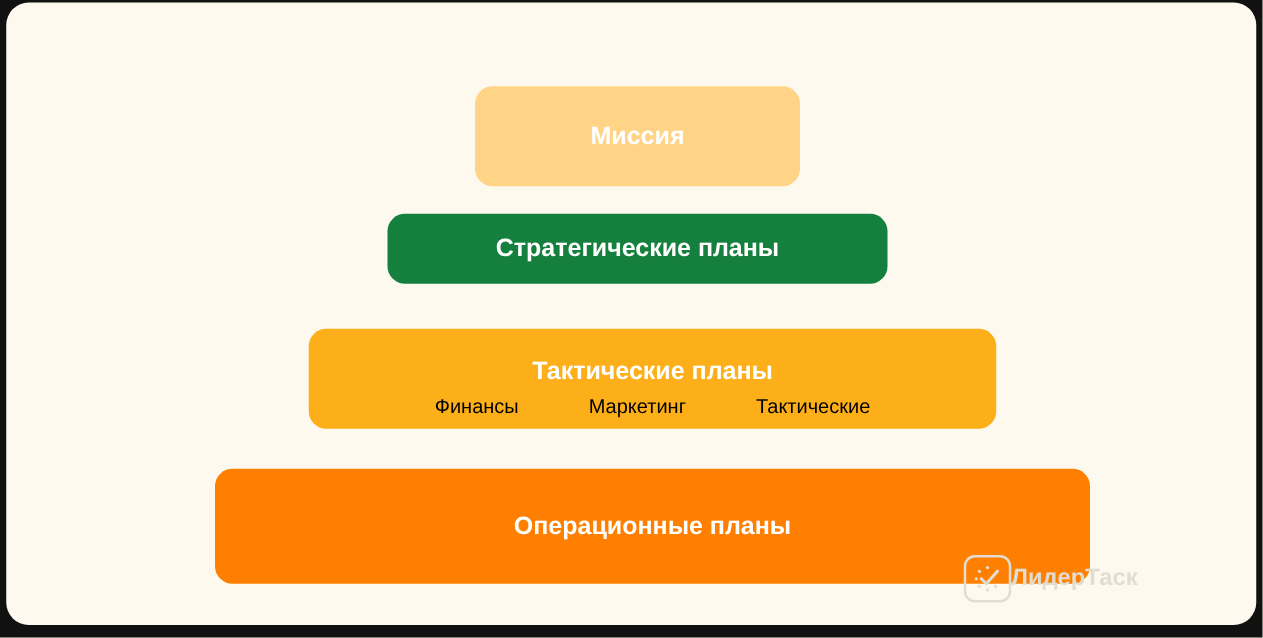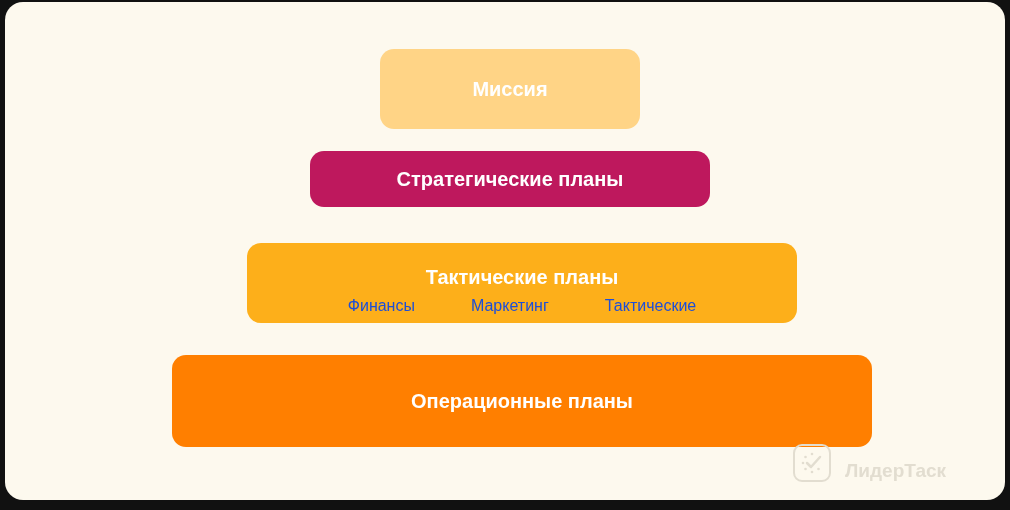--- a/index.html
+++ b/index.html
@@ -1,28 +1,28 @@
 <!DOCTYPE html>
 <html><head>
 <meta charset="utf-8">
 <style>
   html, body { margin:0; padding:0; }
   body { width:1010px; height:510px; background:#111; position:relative; overflow:hidden;
          font-family:"Liberation Sans", sans-serif; }
   .card { position:absolute; left:5px; top:2px; width:1000px; height:498px; background:#fdf9ee;
           border-radius:18px; }
   .tier { position:absolute; border-radius:14px; color:#fff; display:flex; flex-direction:column;
-          align-items:center; justify-content:center; font-weight:bold; font-size:20px; }
+          align-items:center; justify-content:center; font-weight:bold; font-size:20px;margin-top:20px; }
   .t1 { left:375px; top:47px; width:260px; height:80px; background:#ffd486; }
-  .t2 { left:305px; top:149px; width:400px; height:56px; background:#be185d; }
+  .t2 { left:305px; top:149px; width:400px; height:56px; background:#15803d; }
   .t3 { left:242px; top:241px; width:550px; height:80px; background:#fdaf1a; justify-content:center; }
   .t4 { left:167px; top:353px; width:700px; height:92px; background:#ff7f00; }
   .t3 .title { margin-top:14px; }
-  .subs { display:flex; gap:56px; margin-top:8px; font-weight:normal; font-size:16px; color:#1d4ed8; }
-  .logo { position:absolute; left:793px; top:444px; display:flex; align-items:flex-end; gap:14px; }
+  .subs { display:flex; gap:56px; margin-top:8px; font-weight:normal; font-size:16px; color:#000000; }
+  .logo { position:absolute; left:771px; top:444px; display:flex; align-items:center; }
   .logo-box { width:38px; height:38px; border:2.5px solid #e2ddd0; border-radius:9px; box-sizing:border-box;
               display:flex; align-items:center; justify-content:center; }
   .logo-text { font-size:19px; font-weight:bold; color:#e2ddd0; }
 </style>
 </head>
 <body>
 
 <div class="card">
   <div class="tier t1">
     <span>Миссия</span>

